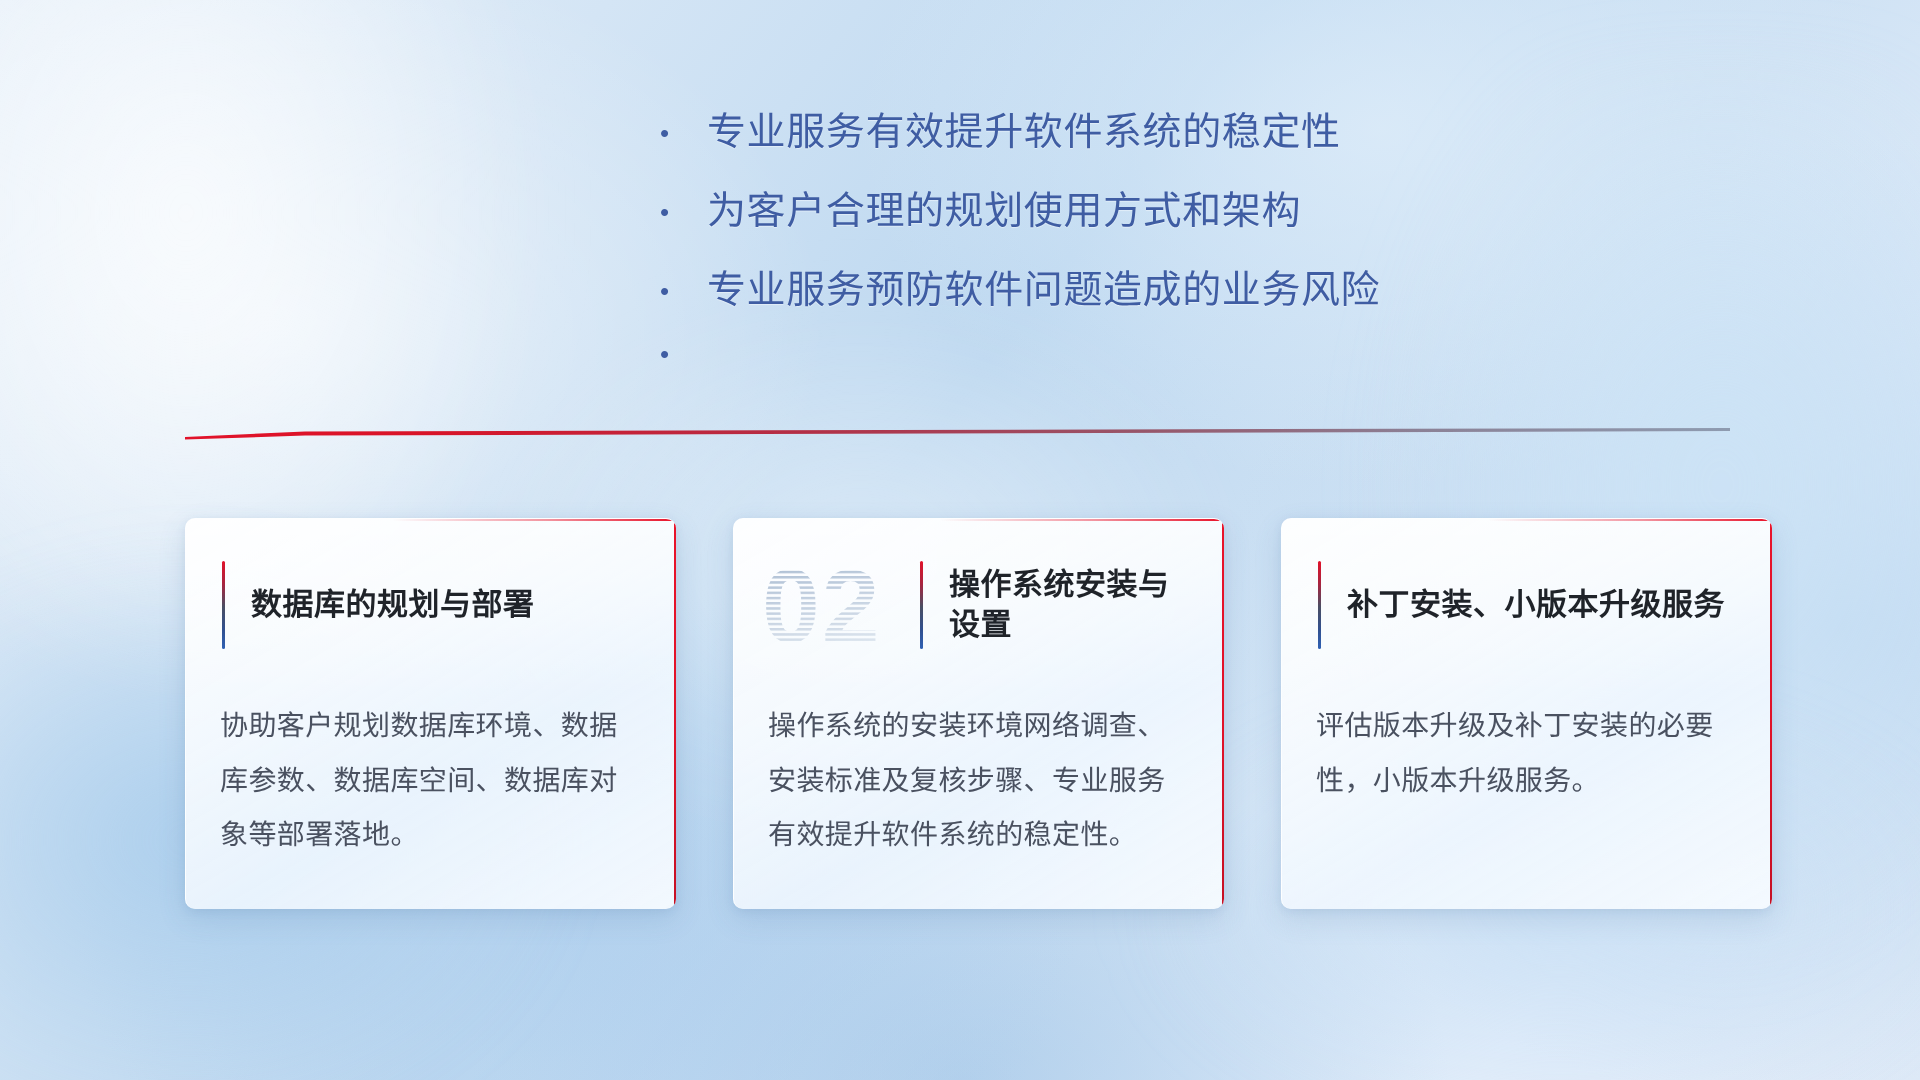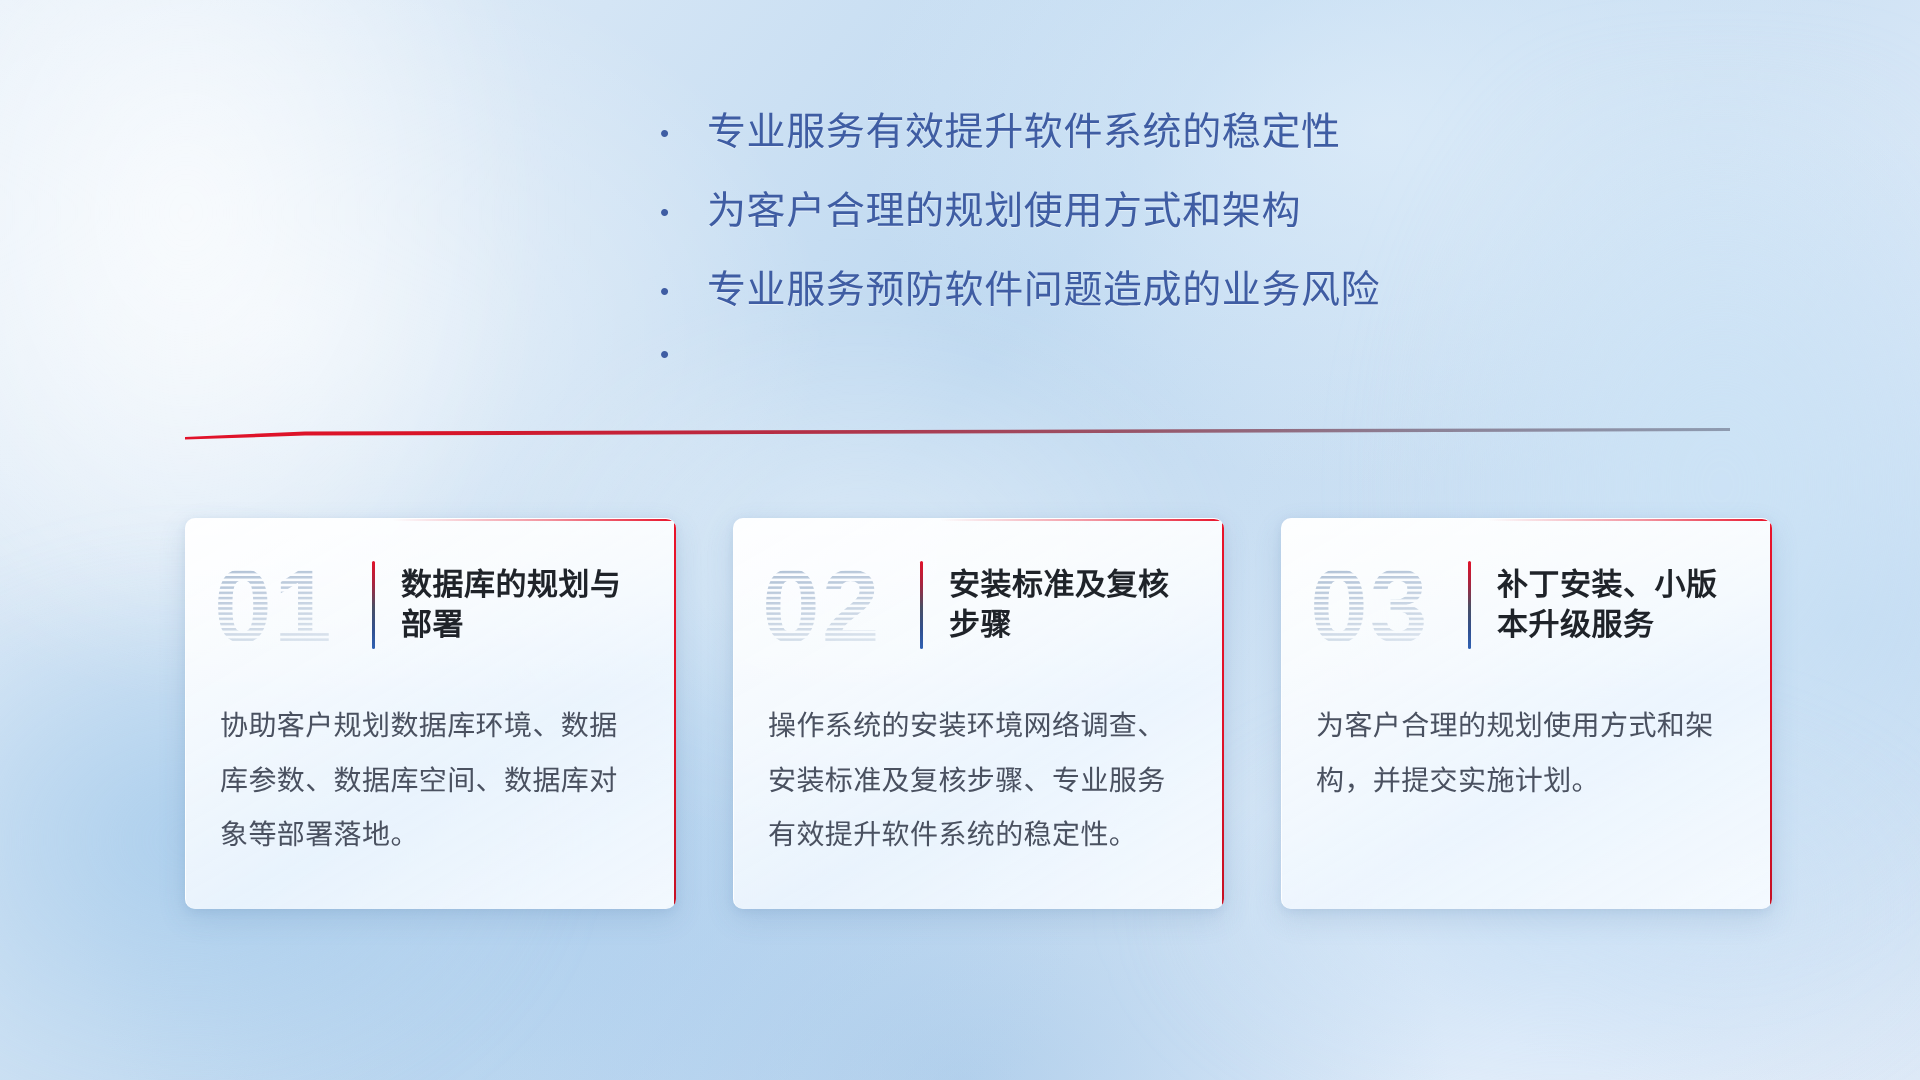--- a/index.html
+++ b/index.html
@@ -174,41 +174,20 @@
     </svg>
   </div>
 
   <div id="cards">
 
     <div class="card">
       <div class="gloss"></div>
       <div class="edge-top"></div>
       <div class="edge-right"></div>
       <div class="card-head">
-        <div class="card-num">
-          <svg viewBox="0 0 150 110">
-            <defs>
-              <pattern id="stripes1" width="4" height="5.2" patternUnits="userSpaceOnUse">
-                <rect x="0" y="0" width="4" height="2.5" fill="#9fb3cc"></rect>
-                <rect x="0" y="2.5" width="4" height="2.7" fill="rgba(255,255,255,0)"></rect>
-              </pattern>
-              <linearGradient id="fade1" x1="0" y1="0" x2="0.25" y2="1">
-                <stop offset="0" stop-color="#ffffff" stop-opacity="0.92"></stop>
-                <stop offset="0.5" stop-color="#ffffff" stop-opacity="0.62"></stop>
-                <stop offset="1" stop-color="#ffffff" stop-opacity="0.30"></stop>
-              </linearGradient>
-              <mask id="m1">
-                <rect x="0" y="0" width="150" height="110" fill="url(#fade1)"></rect>
-              </mask>
-            </defs>
-            <g mask="url(#m1)" fill="url(#stripes1)">
-              <text x="2" y="92" font-family="'Liberation Sans',sans-serif" font-size="104" font-weight="700" letter-spacing="2">01</text>
-            </g>
-          </svg>
-        </div>
         <div class="accent-bar"></div>
         <div class="card-title">数据库的规划与部署</div>
       </div>
       <div class="card-body">协助客户规划数据库环境、数据库参数、数据库空间、数据库对象等部署落地。</div>
     </div>
 
     <div class="card">
       <div class="gloss"></div>
       <div class="edge-top"></div>
       <div class="edge-right"></div>
@@ -228,51 +207,30 @@
               <mask id="m2">
                 <rect x="0" y="0" width="150" height="110" fill="url(#fade2)"></rect>
               </mask>
             </defs>
             <g mask="url(#m2)" fill="url(#stripes2)">
               <text x="2" y="92" font-family="'Liberation Sans',sans-serif" font-size="104" font-weight="700" letter-spacing="2">02</text>
             </g>
           </svg>
         </div>
         <div class="accent-bar"></div>
-        <div class="card-title">安装标准及复核步骤</div>
+        <div class="card-title">操作系统安装与设置</div>
       </div>
       <div class="card-body">操作系统的安装环境网络调查、安装标准及复核步骤、专业服务有效提升软件系统的稳定性。</div>
     </div>
 
     <div class="card">
       <div class="gloss"></div>
       <div class="edge-top"></div>
       <div class="edge-right"></div>
       <div class="card-head">
-        <div class="card-num">
-          <svg viewBox="0 0 150 110">
-            <defs>
-              <pattern id="stripes3" width="4" height="5.2" patternUnits="userSpaceOnUse">
-                <rect x="0" y="0" width="4" height="2.5" fill="#9fb3cc"></rect>
-                <rect x="0" y="2.5" width="4" height="2.7" fill="rgba(255,255,255,0)"></rect>
-              </pattern>
-              <linearGradient id="fade3" x1="0" y1="0" x2="0.25" y2="1">
-                <stop offset="0" stop-color="#ffffff" stop-opacity="0.92"></stop>
-                <stop offset="0.5" stop-color="#ffffff" stop-opacity="0.62"></stop>
-                <stop offset="1" stop-color="#ffffff" stop-opacity="0.30"></stop>
-              </linearGradient>
-              <mask id="m3">
-                <rect x="0" y="0" width="150" height="110" fill="url(#fade3)"></rect>
-              </mask>
-            </defs>
-            <g mask="url(#m3)" fill="url(#stripes3)">
-              <text x="2" y="92" font-family="'Liberation Sans',sans-serif" font-size="104" font-weight="700" letter-spacing="2">03</text>
-            </g>
-          </svg>
-        </div>
         <div class="accent-bar"></div>
         <div class="card-title">补丁安装、小版本升级服务</div>
       </div>
-      <div class="card-body">为客户合理的规划使用方式和架构，并提交实施计划。</div>
+      <div class="card-body">评估版本升级及补丁安装的必要性，小版本升级服务。</div>
     </div>
 
   </div>
 </div>
 
 </body></html>

